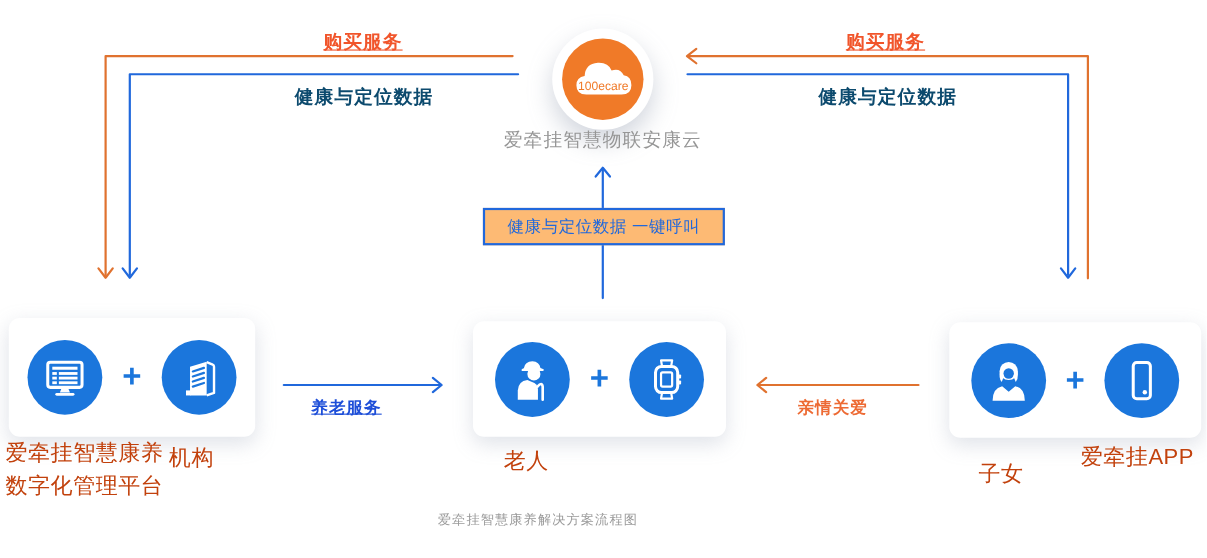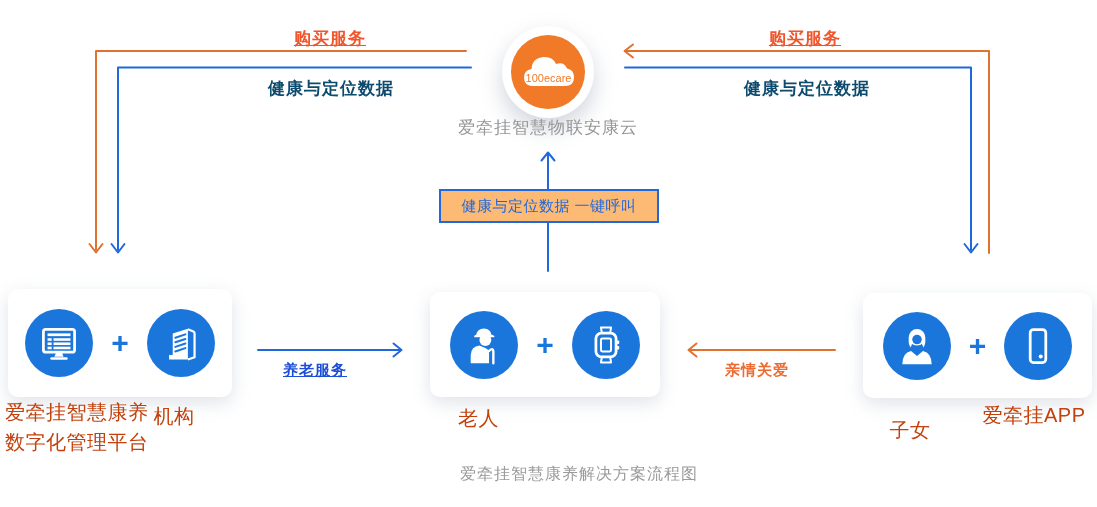--- a/index.html
+++ b/index.html
@@ -18,22 +18,22 @@
   .cloud-label{position:absolute;left:416px;top:116px;width:264px;text-align:center;
     color:#969696;font-size:17px;letter-spacing:1px;z-index:2;}
   .center-box{position:absolute;left:439px;top:189px;width:220px;height:34px;box-sizing:border-box;
     border:2px solid #2068DC;background:#fdba74;color:#2068DC;font-size:15px;font-weight:500;
     display:flex;align-items:center;justify-content:center;letter-spacing:0.5px;z-index:2;}
   .card{position:absolute;background:#ffffff;border-radius:10px;z-index:2;
     box-shadow:0 6px 18px rgba(145,155,175,.28);display:flex;align-items:center;justify-content:center;gap:16px;}
   .circle{width:68px;height:68px;border-radius:50%;background:#1B76DC;display:flex;align-items:center;justify-content:center;flex:0 0 auto;}
   .plus{color:#1B76DC;font-size:30px;font-weight:700;line-height:1;padding:0 2px;}
   .node-label{position:absolute;color:#c2410c;font-size:20px;z-index:2;letter-spacing:0.5px;}
-  .caption{position:absolute;left:398px;top:464px;width:300px;text-align:right;color:#9A9A9A;
-    font-size:16px;letter-spacing:1px;z-index:2;}
+  .caption{position:absolute;left:398px;top:464px;width:300px;text-align:left;color:#9A9A9A;
+    font-size:12px;letter-spacing:1px;z-index:2;}
 </style>
 </head>
 <body>
 
 <div id="canvas">
 
   <svg class="connectors" width="1097" height="507" viewBox="0 0 1097 507">
 
     <g stroke="#E0722F" stroke-width="2" fill="none" stroke-linecap="round" stroke-linejoin="round">
       <path d="M466,51 L96,51 L96,250"></path>

